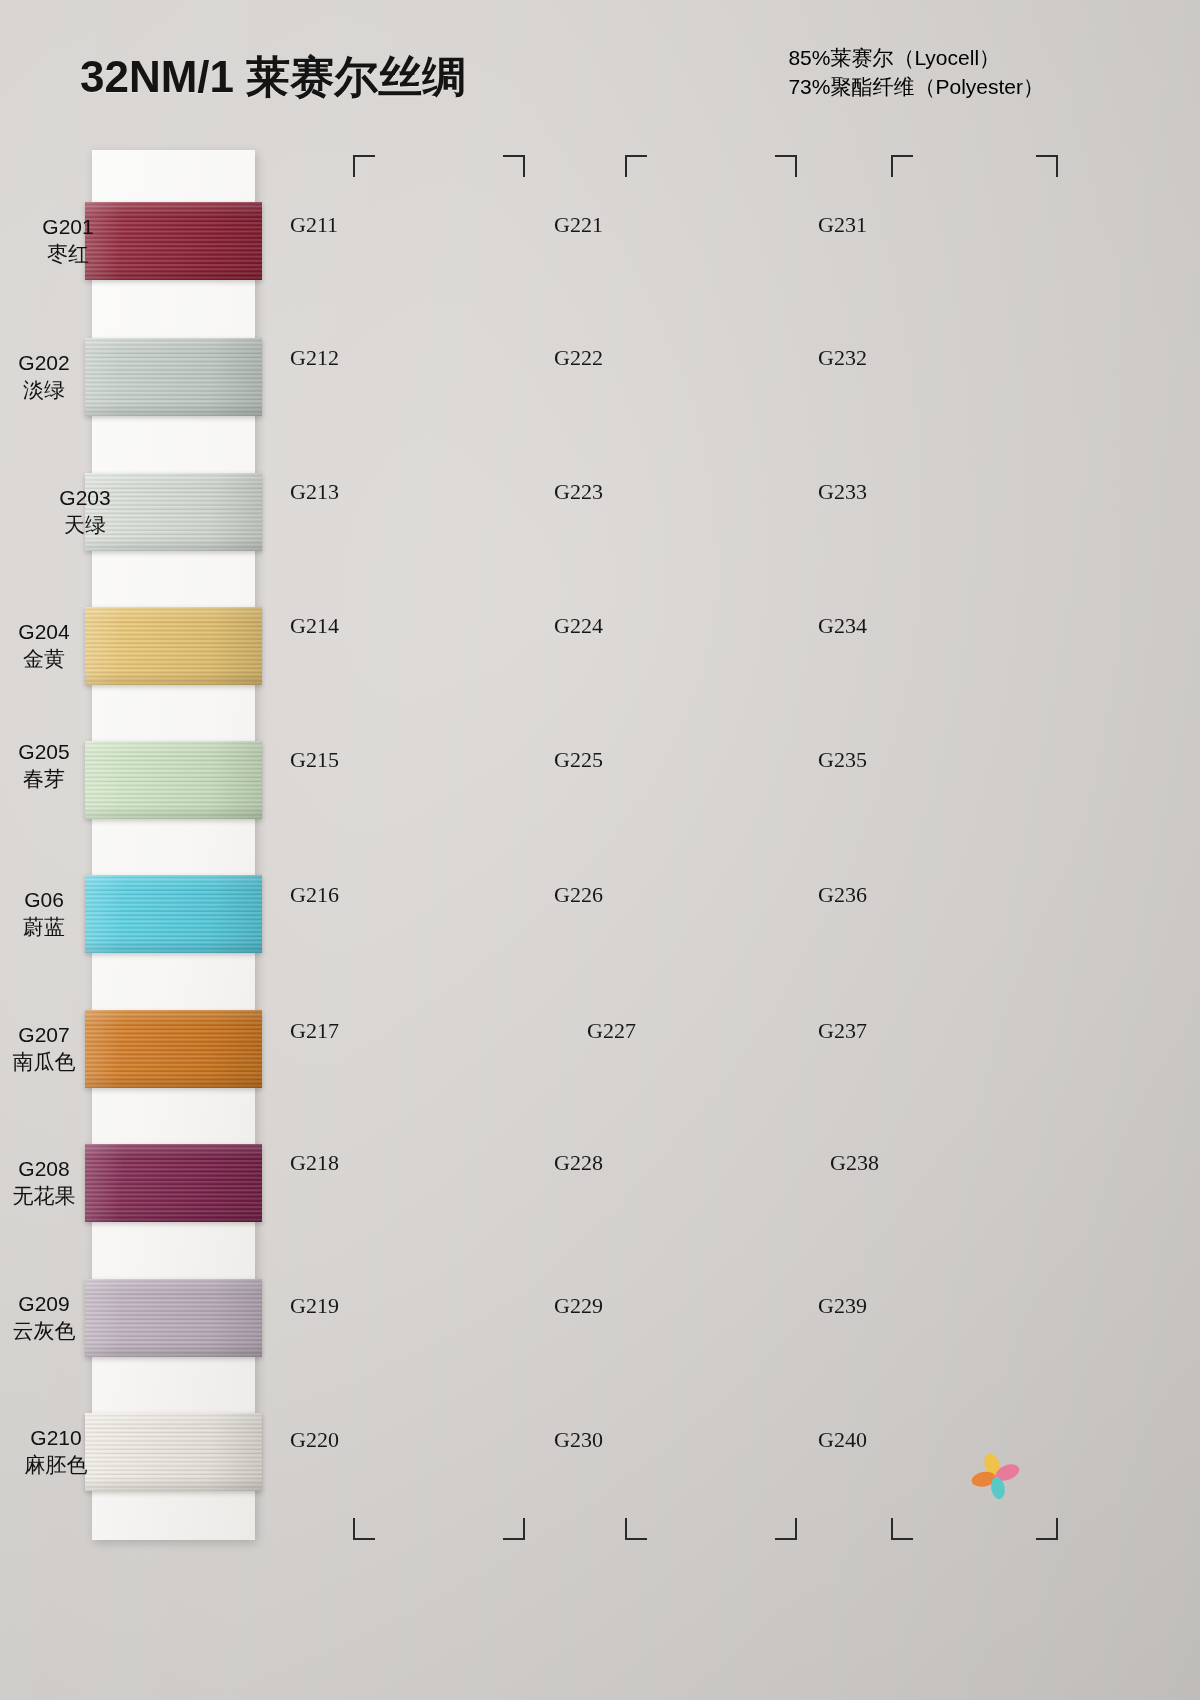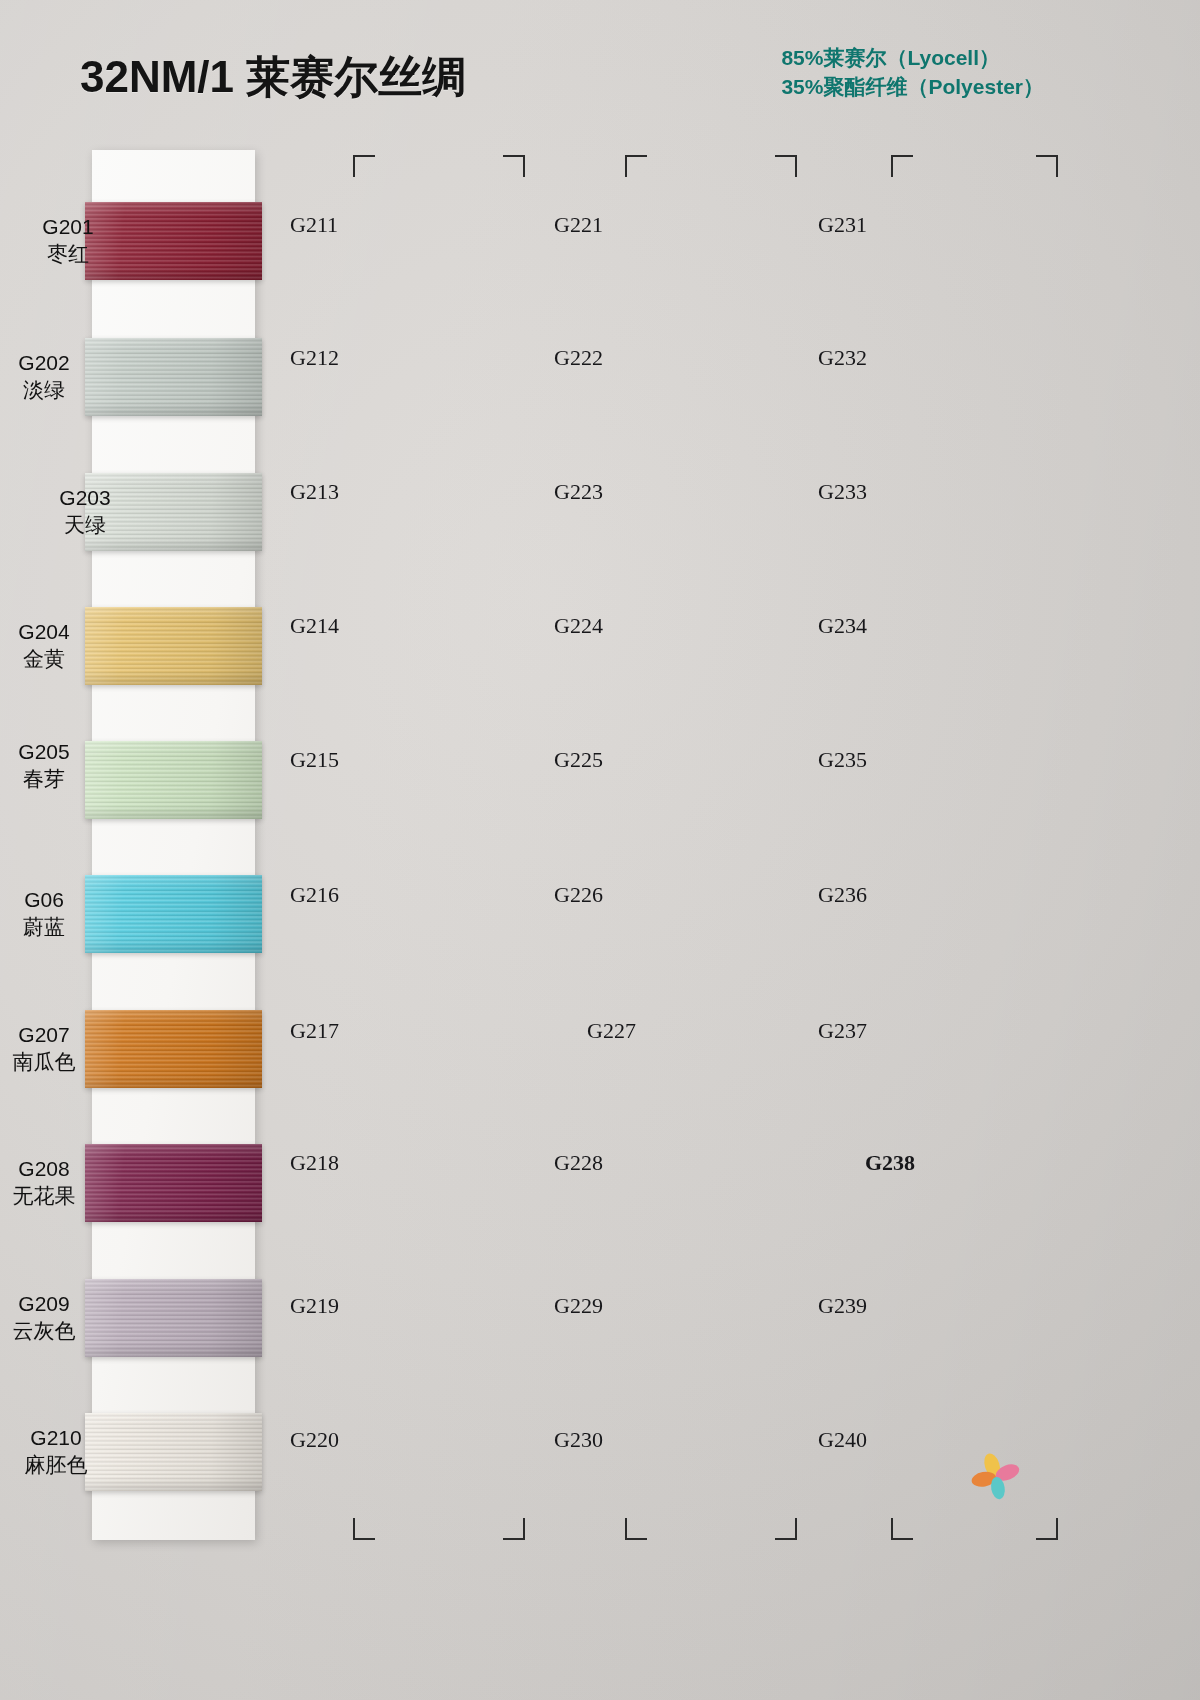--- a/index.html
+++ b/index.html
@@ -23,21 +23,21 @@
 
   
   .title{
     position:absolute;left:80px;top:48px;
     font-size:44px;font-weight:bold;color:#141414;
     letter-spacing:0px;white-space:nowrap;
     text-shadow:0 1px 0 rgba(255,255,255,.35);
   }
   .comp{
     position:absolute;right:156px;top:44px;
-    text-align:left;color:#0f766e;font-weight:bold;
+    text-align:left;color:#000000;font-weight:normal;
     font-size:21px;line-height:1.38;white-space:nowrap;
   }
 
   
   .cm{position:absolute;width:22px;height:22px;}
   .cm i{position:absolute;background:#2a2a2a;display:block;}
   .cm .h{height:2px;width:22px;}
   .cm .v{width:2px;height:22px;}
   .cm.tl .h{top:0;left:0}   .cm.tl .v{top:0;left:0}
   .cm.tr .h{top:0;right:0}  .cm.tr .v{top:0;right:0}
@@ -95,21 +95,21 @@
 </style>
 </head>
 <body>
 
 <div id="paper"></div>
 
 <div class="title">32NM/1 莱赛尔丝绸</div>
 
 <div class="comp">
   <div>85%莱赛尔（Lyocell）</div>
-  <div>35%聚酯纤维（Polyester）</div>
+  <div>73%聚酯纤维（Polyester）</div>
 </div>
 
 <div id="cropmarks">
     <div class="cm tl" style="left: 353px; top: 155px;">
       <i class="h"></i>
       <i class="v"></i>
     </div>
     <div class="cm tr" style="left: 503px; top: 155px;">
       <i class="h"></i>
       <i class="v"></i>
@@ -253,21 +253,21 @@
     <div class="code-cell" style="left: 554px; top: 1150px;">G228</div>
     <div class="code-cell" style="left: 554px; top: 1293px;">G229</div>
     <div class="code-cell" style="left: 554px; top: 1427px;">G230</div>
     <div class="code-cell" style="left: 818px; top: 212px;">G231</div>
     <div class="code-cell" style="left: 818px; top: 345px;">G232</div>
     <div class="code-cell" style="left: 818px; top: 479px;">G233</div>
     <div class="code-cell" style="left: 818px; top: 613px;">G234</div>
     <div class="code-cell" style="left: 818px; top: 747px;">G235</div>
     <div class="code-cell" style="left: 818px; top: 882px;">G236</div>
     <div class="code-cell" style="left: 818px; top: 1018px;">G237</div>
-    <div class="code-cell" style="left: 865px; top: 1150px; font-weight: bold;">G238</div>
+    <div class="code-cell" style="left: 830px; top: 1150px;">G238</div>
     <div class="code-cell" style="left: 818px; top: 1293px;">G239</div>
     <div class="code-cell" style="left: 818px; top: 1427px;">G240</div>
   </div>
 
 <svg id="logo" viewBox="0 0 100 100">
   <g transform="translate(50,52)">
     <ellipse cx="0" cy="-22" rx="13" ry="22" fill="#F0C24A" transform="rotate(-18)"></ellipse>
     <ellipse cx="0" cy="-22" rx="13" ry="22" fill="#E8853A" transform="rotate(-100)"></ellipse>
     <ellipse cx="0" cy="-22" rx="13" ry="22" fill="#E87A9C" transform="rotate(68)"></ellipse>
     <ellipse cx="0" cy="-20" rx="12" ry="20" fill="#5BC8C8" transform="rotate(170)"></ellipse>

